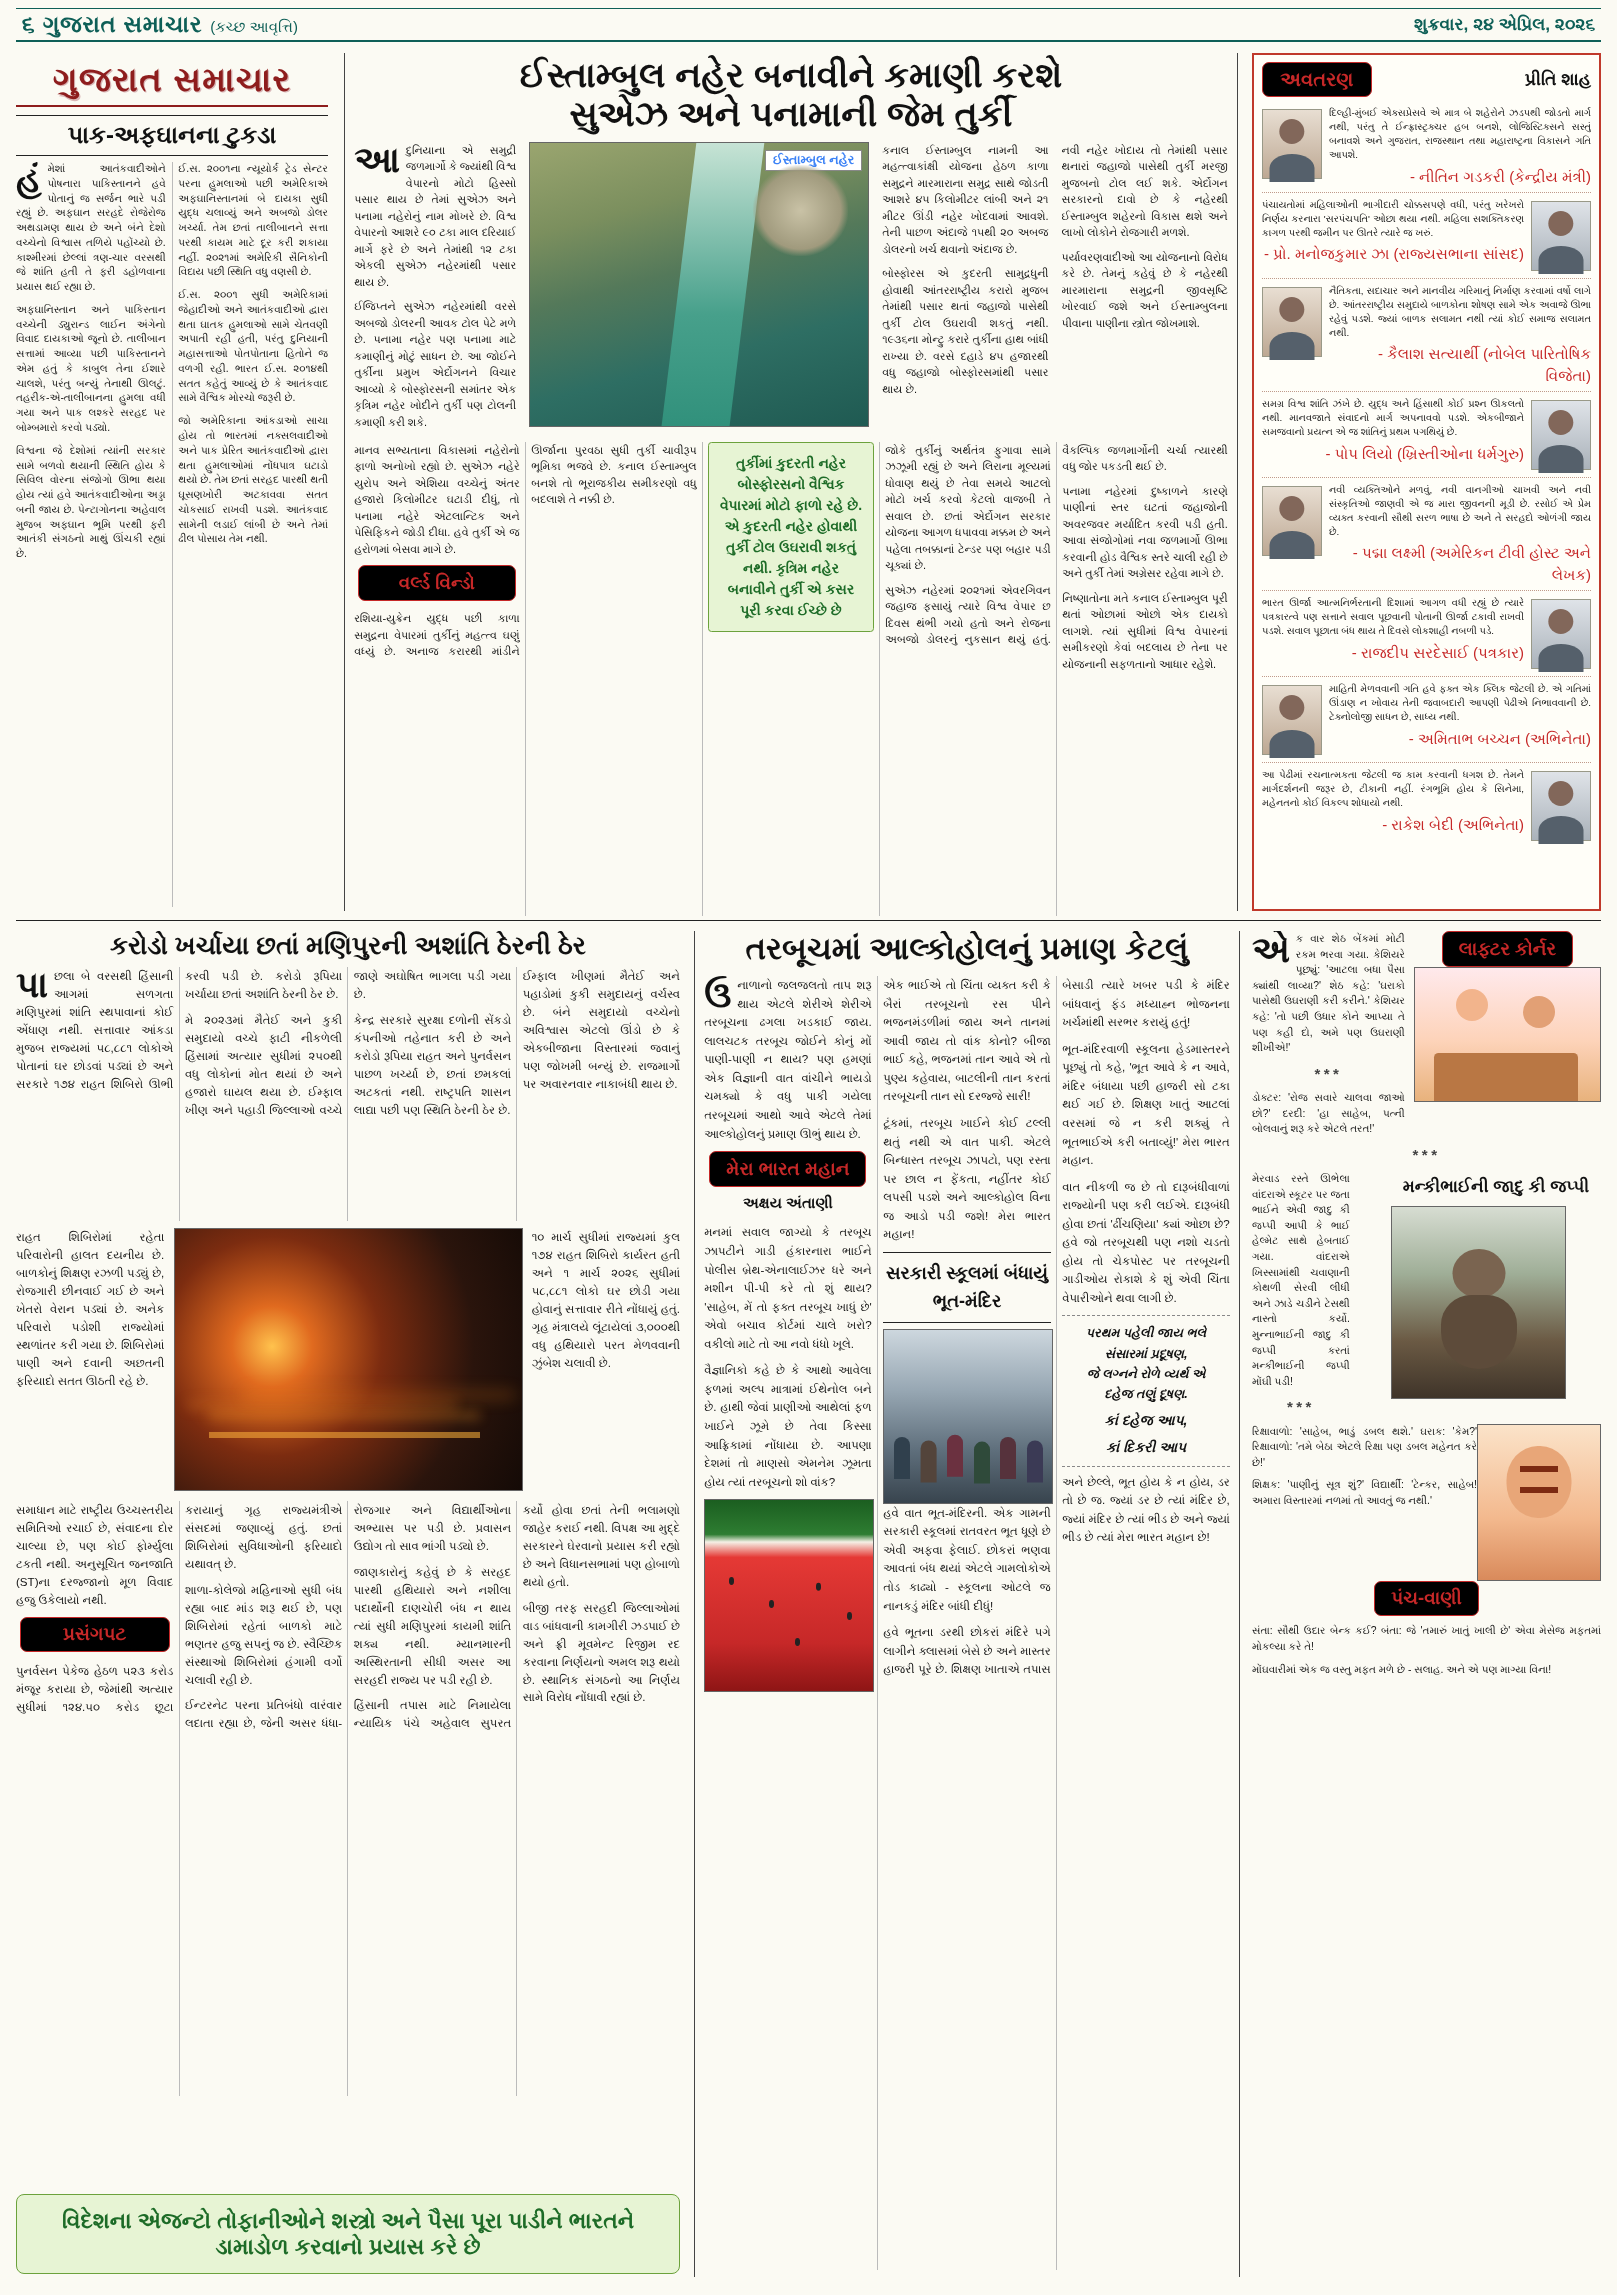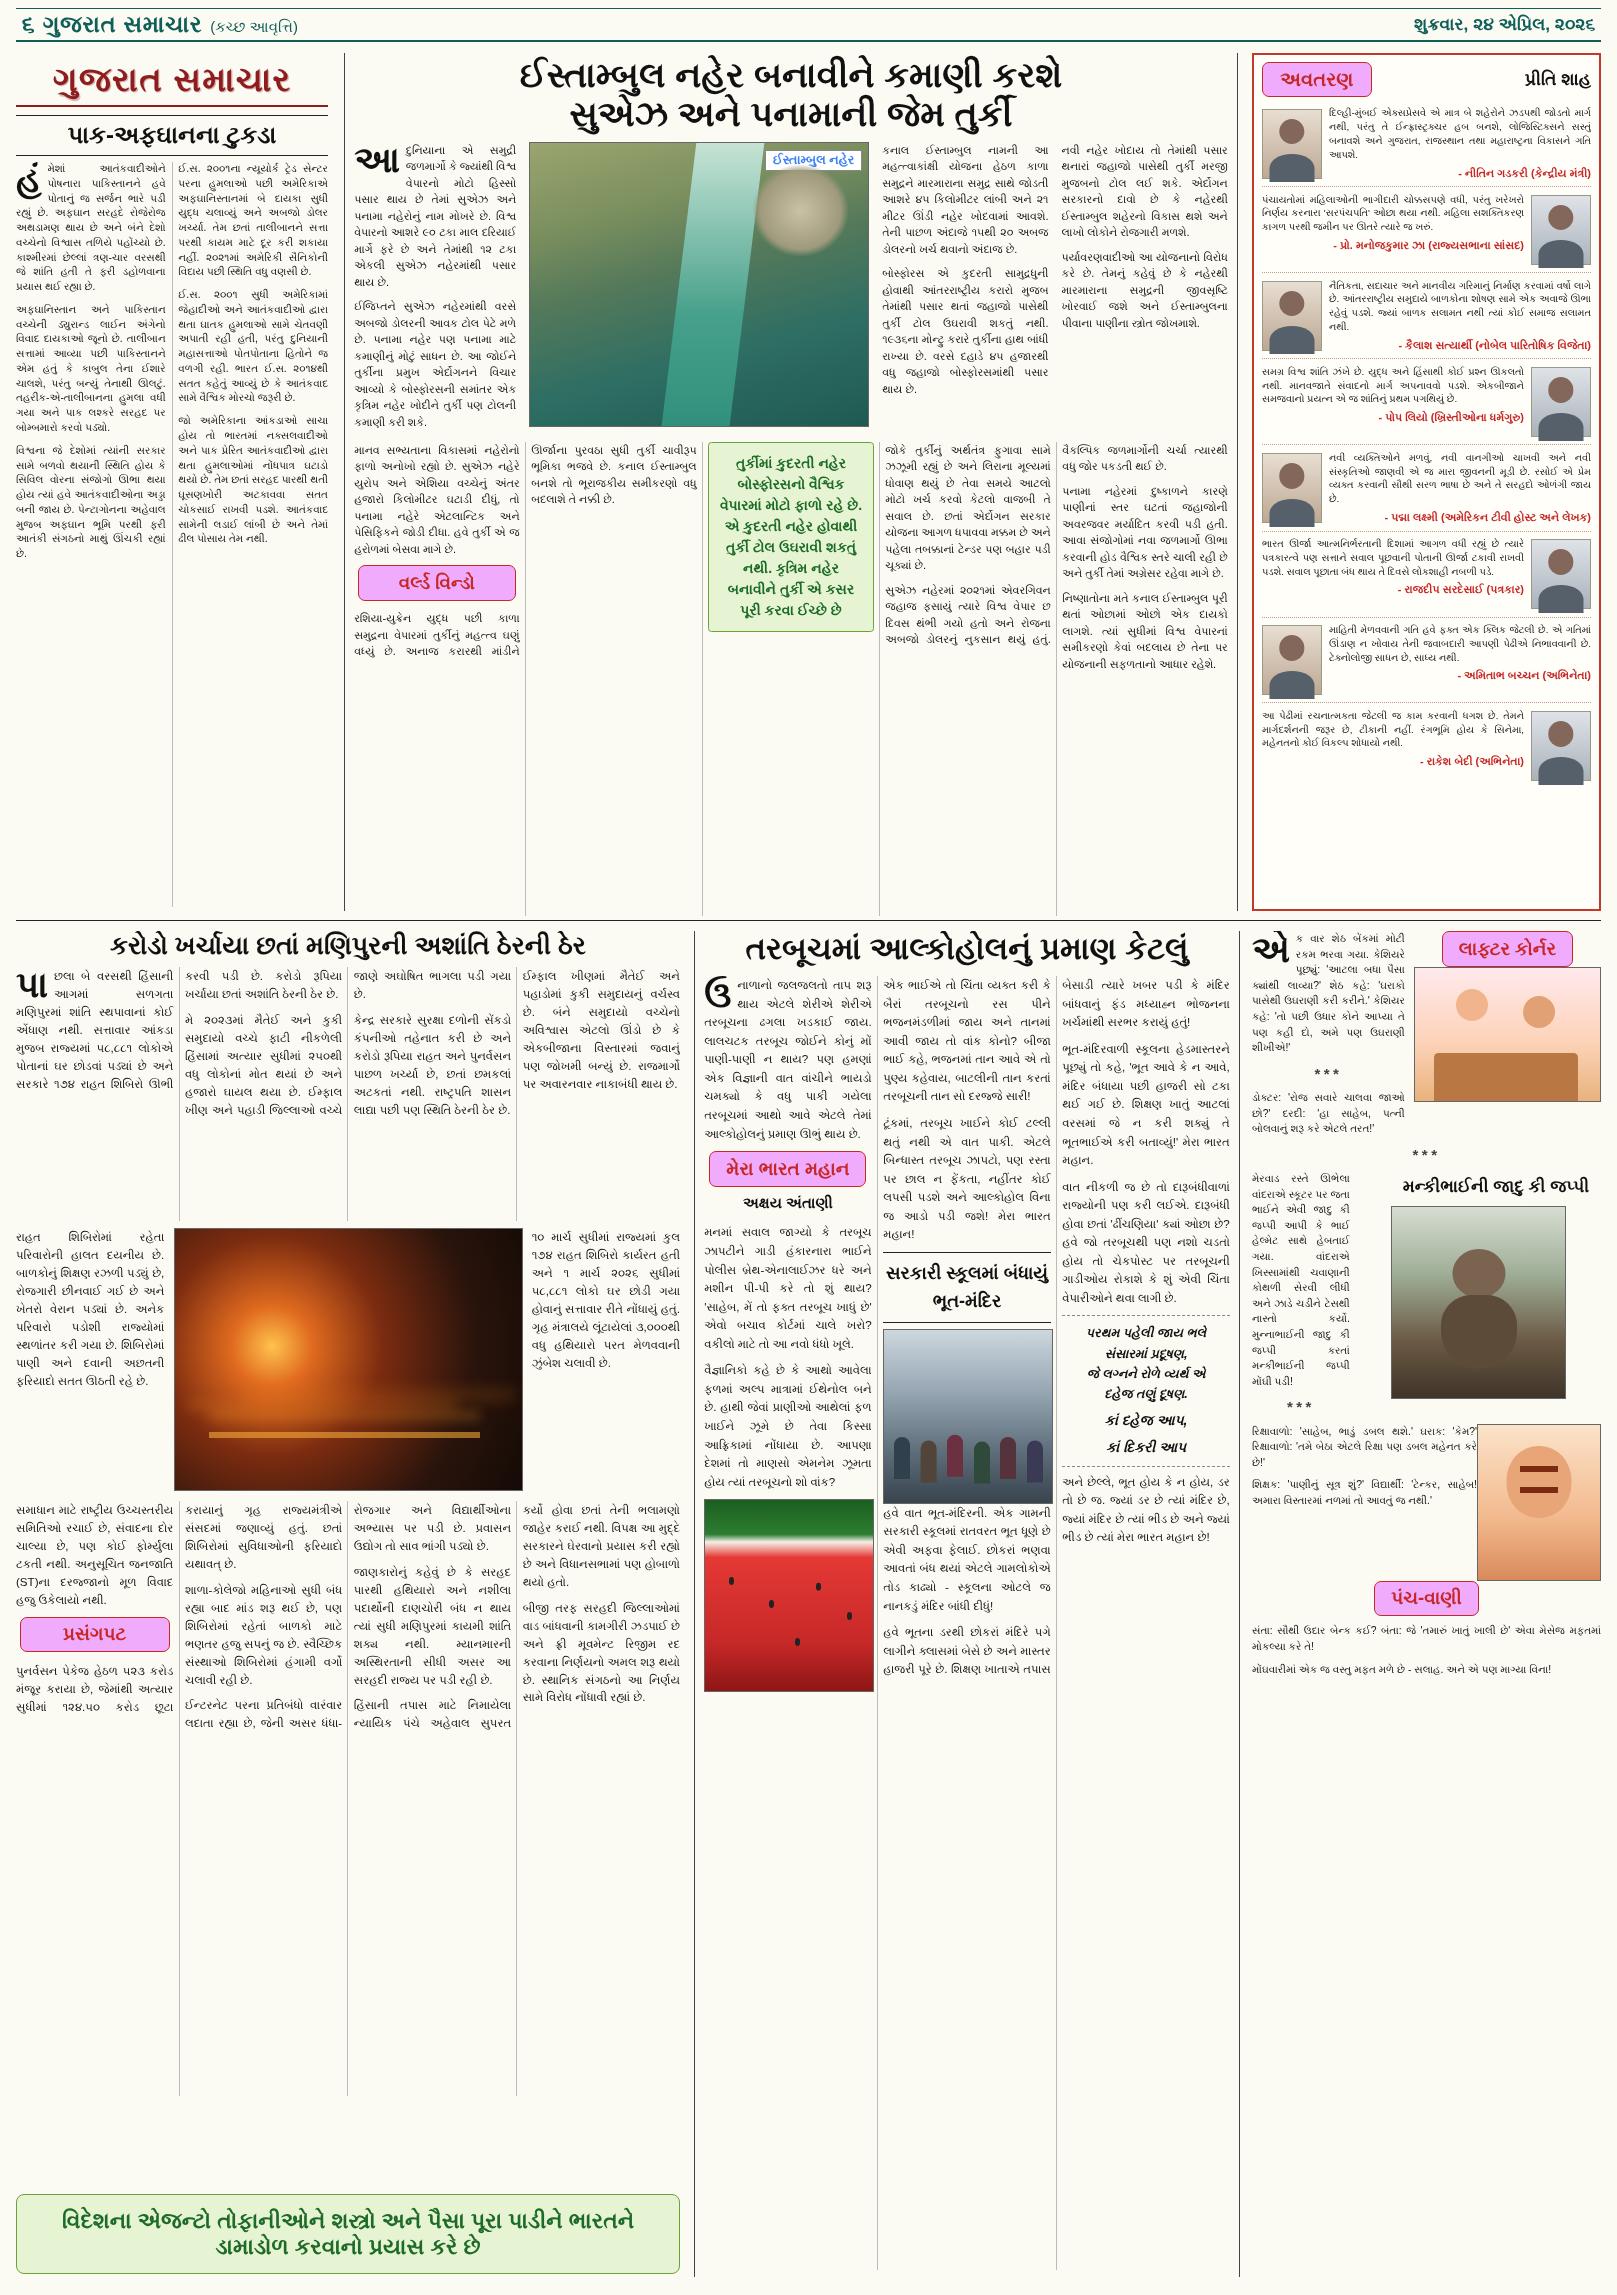--- a/index.html
+++ b/index.html
@@ -10,21 +10,21 @@
   .topbar{position:absolute;left:16px;right:16px;top:8px;height:34px;display:flex;
           justify-content:space-between;align-items:center;color:#0e5f57;
           border-top:1.2px solid #0e5f57;border-bottom:2.3px solid #0e5f57;padding:0 5.8px;box-sizing:border-box;}
   .tb-left{display:flex;align-items:baseline;gap:8px;}
   .tb-num{font-size:23px;font-weight:bold;}
   .tb-paper{font-size:23px;font-weight:bold;letter-spacing:0.6px;}
   .tb-edition{font-size:15px;}
   .tb-date{font-size:17.3px;font-weight:bold;}
 
   
-  .badge{display:inline-block;background:#f0abfc;color:#c62828;font-weight:bold;
+  .badge{display:inline-block;background:#000000;color:#c62828;font-weight:bold;
          border:1.7px solid #c62828;border-radius:7px;padding:5.8px 16px;font-size:18.5px;line-height:1.2;}
   .badge.block{display:block;text-align:center;margin:4.6px 3.5px 9.2px;break-inside:avoid;}
   .greenbox{background:#e7f4d4;border:1.7px solid #6ca23c;color:#1d6b27;font-weight:bold;
             font-size:14px;line-height:1.5;padding:10.4px;text-align:center;margin:4.6px 0 9.2px;
             break-inside:avoid;border-radius:3.5px;}
   .dc::first-letter{float:left;font-size:36px;line-height:.85;font-weight:bold;padding:3.5px 5.8px 0 0;}
   figure.photo,figure.cartoon{margin:0;position:relative;overflow:hidden;border:0.6px solid #666;}
   .photo-label{position:absolute;right:5.8px;top:7px;background:#fff;color:#3b82f6;font-size:12.7px;
                font-weight:bold;padding:2.3px 7px;border:0.6px solid #888;}
   .sep{text-align:center;font-weight:bold;font-size:15px;color:#444;margin:4.6px 0;letter-spacing:3.5px;}
@@ -61,21 +61,21 @@
   
   .quotes{position:absolute;left:1252px;top:53px;width:349px;height:858px;border:2.3px solid #c0392b;
           box-sizing:border-box;padding:7px 8px;background:#fffef8;overflow:hidden;}
   .q-head{display:flex;justify-content:space-between;align-items:center;margin-bottom:4.6px;}
   .q-head .badge{font-size:19.6px;padding:4.6px 17.3px;}
   .q-byline{font-size:17.3px;font-weight:bold;}
   .q-item{padding:5.2px 0;border-top:0.6px dotted #c09a8a;overflow:hidden;font-size:9.8px;
           line-height:1.42;text-align:justify;}
   .q-item.first{border-top:none;}
   .q-text{margin:0 0 3.5px;}
-  .q-attr{color:#c62828;font-weight:bold;text-align:right;font-size:11px;}
+  .q-attr{color:#c62828;font-weight:normal;text-align:right;font-size:15px;}
   .headshot{width:58px;height:68px;border:0.6px solid #998;position:relative;
             background:linear-gradient(180deg,#dfe3e8,#aab2ba);}
   .headshot.warm{background:linear-gradient(180deg,#e8ded2,#bda893);}
   .headshot::before{content:"";position:absolute;top:9.2px;left:50%;transform:translateX(-50%);
                     width:25.4px;height:25.4px;border-radius:50%;background:#82675a;}
   .headshot::after{content:"";position:absolute;bottom:-4.6px;left:50%;transform:translateX(-50%);
                    width:45px;height:28px;border-radius:50% 50% 0 0;background:#55606b;}
   .hs-l{float:left;margin:2.3px 7px 2.3px 0;}
   .hs-r{float:right;margin:2.3px 0 2.3px 7px;}
 

